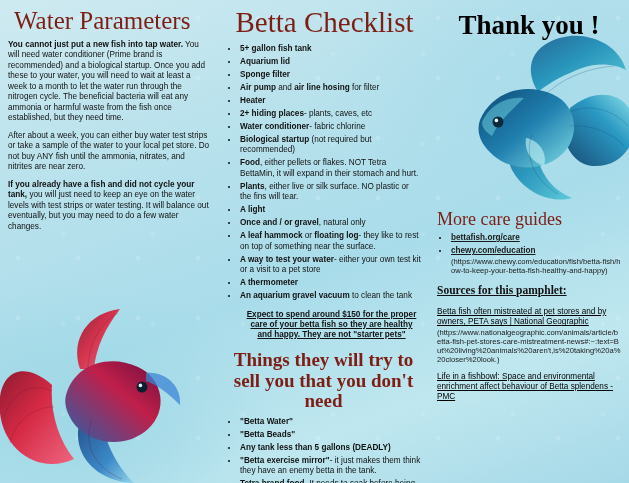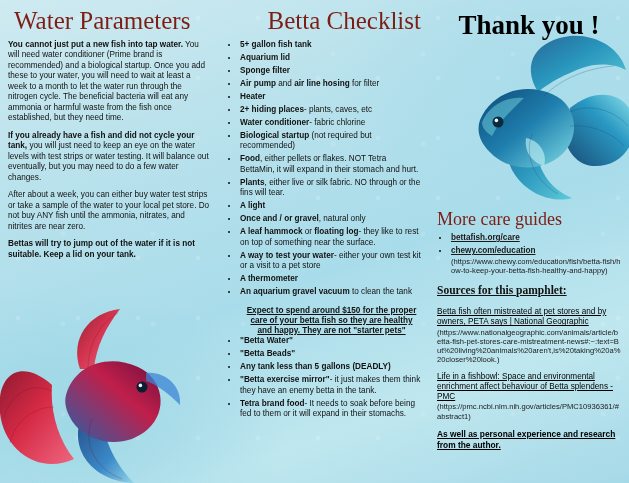--- a/index.html
+++ b/index.html
@@ -46,21 +46,21 @@
   .col3 { width: 200px; }
 
   h1.title {
     font-family: "Liberation Serif", serif;
     font-weight: normal;
     color: #7d1d13;
     margin: 2px 0 6px 0;
     line-height: 1.02;
   }
   .water-title { font-size: 25px; padding-left: 6px; }
-  .betta-title { font-size: 25px; text-align: right; padding-left: 2px; margin-bottom: 4px;}
+  .betta-title { font-size: 29px; text-align: center; padding-left: 2px; margin-bottom: 4px;}
   .thanks-title {
     font-size: 27px;
     text-align: center;
     color: #000000;
     font-family: "Liberation Serif", serif;
     margin: 4px 0 4px 0;
   }
   .sell-title {
     font-size: 19px; color: #7d1d13;
     font-family: "Liberation Serif", serif;
@@ -213,51 +213,51 @@
   </g>
 </svg>
 
 <div class="page">
 
   <div class="col col1">
     <h1 class="title water-title">Water Parameters</h1>
 
     <p class="body"><span class="b">You cannot just put a new fish into tap water.</span><span> You will need water conditioner (Prime brand is recommended) and a biological startup. Once you add these to your water, you will need to wait at least a week to a month to let the water run through the nitrogen cycle. The beneficial bacteria will eat any ammonia or harmful waste from the fish once established, but they need time.</span></p>
 
+    <p class="body"><span>After about a week, you can either buy water test strips or take a sample of the water to your local pet store. Do not buy ANY fish until the ammonia, nitrates, and nitrites are near zero.</span></p>
+
     <p class="body"><span class="b">If you already have a fish and did not cycle your tank,</span><span> you will just need to keep an eye on the water levels with test strips or water testing. It will balance out eventually, but you may need to do a few water changes.</span></p>
 
-    <p class="body"><span>After about a week, you can either buy water test strips or take a sample of the water to your local pet store. Do not buy ANY fish until the ammonia, nitrates, and nitrites are near zero.</span></p>
-
-    <p class="body"><span class="b">Bettas will try to jump out of the water if it is not suitable. Keep a lid on your tank.</span></p>
   </div>
 
   <div class="col col2">
     <h1 class="title betta-title">Betta Checklist</h1>
 
     <ul>
       <li><span class="b">5+ gallon fish tank</span></li>
       <li><span class="b">Aquarium lid</span></li>
       <li><span class="b">Sponge filter</span></li>
       <li><span class="b">Air pump</span><span> and </span><span class="b">air line hosing</span><span> for filter</span></li>
       <li><span class="b">Heater</span></li>
       <li><span class="b">2+ hiding places</span><span>- plants, caves, etc</span></li>
       <li><span class="b">Water conditioner</span><span>- fabric chlorine</span></li>
       <li><span class="b">Biological startup</span><span> (not required but recommended)</span></li>
       <li><span class="b">Food</span><span>, either pellets or flakes. NOT Tetra BettaMin, it will expand in their stomach and hurt.</span></li>
-      <li><span class="b">Plants</span><span>, either live or silk fabric. NO through or the fins will tear.</span></li>
+      <li><span class="b">Plants</span><span>, either live or silk surface. NO plastic or the fins will tear.</span></li>
       <li><span class="b">A light</span></li>
       <li><span class="b">Once and / or gravel</span><span>, natural only</span></li>
       <li><span class="b">A leaf hammock</span><span> or </span><span class="b">floating log</span><span>- they like to rest on top of something near the surface.</span></li>
       <li><span class="b">A way to test your water</span><span>- either your own test kit or a visit to a pet store</span></li>
       <li><span class="b">A thermometer</span></li>
       <li><span class="b">An aquarium gravel vacuum</span><span> to clean the tank</span></li>
     </ul>
 
     <div class="center-note u">Expect to spend around $150 for the proper care of your betta fish so they are healthy and happy. They are not "starter pets"</div>
 
+    <h1 class="sell-title">Things they will try to sell you that you don't need</h1>
 
     <ul>
       <li><span class="b">"Betta Water"</span></li>
       <li><span class="b">"Betta Beads"</span></li>
       <li><span class="b">Any tank less than 5 gallons (DEADLY)</span></li>
       <li><span class="b">"Betta exercise mirror"</span><span>- it just makes them think they have an enemy betta in the tank.</span></li>
       <li><span class="b">Tetra brand food</span><span>- It needs to soak before being fed to them or it will expand in their stomachs.</span></li>
 
     </ul>
   </div>
@@ -277,19 +277,17 @@
 
     <div class="src-head u">Sources for this pamphlet:</div>
 
     <div class="srcblock">
       <span class="srctitle">Betta fish often mistreated at pet stores and by owners, PETA says | National Geographic</span>
       <span class="url">(https://www.nationalgeographic.com/animals/article/betta-fish-pet-stores-care-mistreatment-news#:~:text=But%20living%20animals%20aren't,is%20taking%20a%20closer%20look.)</span>
     </div>
 
     <div class="srcblock">
       <span class="srctitle">Life in a fishbowl: Space and environmental enrichment affect behaviour of Betta splendens - PMC</span>
-      <span class="url">(https://pmc.ncbi.nlm.nih.gov/articles/PMC10936361/#abstract1)</span>
     </div>
 
-    <div class="footer-note">As well as personal experience and research from the author.</div>
   </div>
 
 </div>
 
 </body></html>

